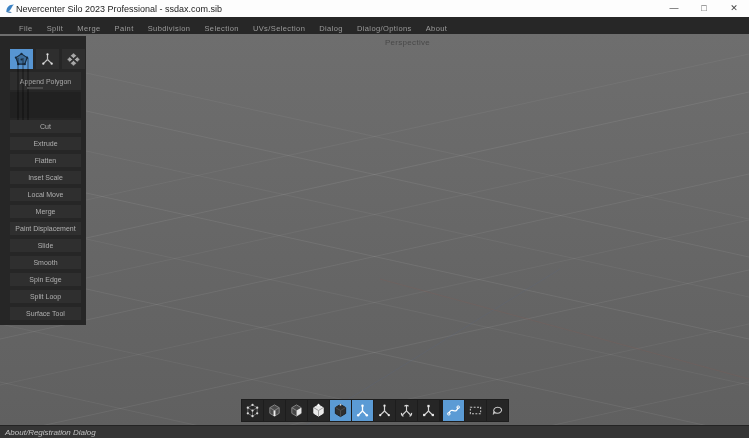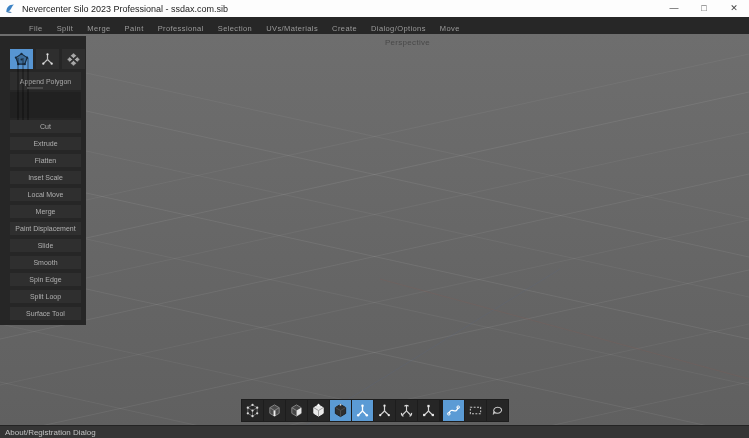--- a/index.html
+++ b/index.html
@@ -3,29 +3,29 @@
 <meta charset="utf-8">
 <style>
   html,body{margin:0;padding:0;background:#888;}
   .screen{position:relative;width:749px;height:438px;overflow:hidden;
           font-family:"Liberation Sans",sans-serif;background:#636363;}
 
   
   .titlebar{position:absolute;top:0;left:0;right:0;height:17px;background:#fdfdfd;
             display:flex;align-items:center;}
   .app-icon{margin-left:5px;width:11px;height:11px;flex:0 0 auto;}
-  .title-text{margin-left:6px;font-size:9px;color:#222;white-space:nowrap;}
+  .title-text{margin-left:0;font-size:9px;color:#222;white-space:nowrap;}
   .win-controls{margin-left:auto;display:flex;height:100%;}
   .win-btn{width:30px;height:100%;display:flex;align-items:center;justify-content:center;
            font-size:9px;color:#444;line-height:1;}
 
   
   .menubar{position:absolute;top:17px;left:0;right:0;height:23px;background:#272727;
            border-bottom:1px solid #1f1f1f;box-sizing:border-box;
-           display:flex;align-items:center;padding-left:22px;}
+           display:flex;align-items:center;padding-left:12px;}
   .menu-item{color:#9b9b9b;font-size:7.5px;padding:0 7px;letter-spacing:.4px;white-space:nowrap;}
 
   
   .viewport{position:absolute;top:34px;left:0;width:749px;height:391px;
             background:linear-gradient(#6e6e6e,#606060);}
   .persp-label{position:absolute;top:4px;left:15px;width:100%;text-align:center;
                font-size:8px;color:#484848;letter-spacing:.3px;padding-left:18px;}
 
   
   .sidebar{position:absolute;left:0;top:36px;width:86px;height:289px;background:#262626;}
@@ -47,21 +47,21 @@
   .bottom-toolbar{position:absolute;top:399px;left:50%;transform:translateX(-50%);
                   display:flex;background:#1d1d1d;padding:1px;gap:1px;}
   .tb-icon{width:21px;height:21px;background:#262626;display:flex;align-items:center;
            justify-content:center;}
   .tb-icon.selected{background:#5b9bd5;}
   .tb-gap{width:2px;background:#1d1d1d;}
 
   
   .statusbar{position:absolute;top:425px;left:0;right:0;height:13px;background:#353535;
              border-top:1px solid #242424;box-sizing:border-box;display:flex;align-items:center;}
-  .status-text{margin-left:5px;font-size:8px;color:#c2c2c2;}
+  .status-text{margin-left:5px;font-size:8px;color:#c2c2c2;font-style:italic;}
 </style>
 </head>
 <body>
 
 <div class="screen">
 
   <div class="titlebar">
     <svg class="app-icon" viewBox="0 0 16 16">
       <path d="M2,13 C2,6 6,2 13,2 C10,4 10,7 8,9.5 C6.5,11.5 4,13.5 2,13 Z" fill="#3b82c4"></path>
       <path d="M2,13 C5,12 8,12.5 10,14 L6,14 Z" fill="#2f6aa3"></path>
@@ -72,26 +72,26 @@
       <div class="win-btn">□</div>
       <div class="win-btn">✕</div>
     </div>
   </div>
 
   <div class="menubar">
     <span class="menu-item">File</span>
     <span class="menu-item">Split</span>
     <span class="menu-item">Merge</span>
     <span class="menu-item">Paint</span>
-    <span class="menu-item">Professional</span>
+    <span class="menu-item">Subdivision</span>
     <span class="menu-item">Selection</span>
-    <span class="menu-item">UVs/Materials</span>
-    <span class="menu-item">Create</span>
+    <span class="menu-item">UVs/Selection</span>
+    <span class="menu-item">Dialog</span>
     <span class="menu-item">Dialog/Options</span>
-    <span class="menu-item">Move</span>
+    <span class="menu-item">About</span>
   </div>
 
   <div class="viewport">
     <svg width="749" height="391" style="position:absolute;top:0;left:0;">
       <g stroke="#ffffff" stroke-width="1" fill="none">
         <line x1="0" y1="20" x2="749" y2="185" stroke-opacity="0.05"></line>
         <line x1="0" y1="58" x2="749" y2="223" stroke-opacity="0.07"></line>
         <line x1="0" y1="98" x2="749" y2="263" stroke-opacity="0.05"></line>
         <line x1="0" y1="140" x2="749" y2="305" stroke-opacity="0.08"></line>
         <line x1="0" y1="186" x2="749" y2="351" stroke-opacity="0.05"></line>

